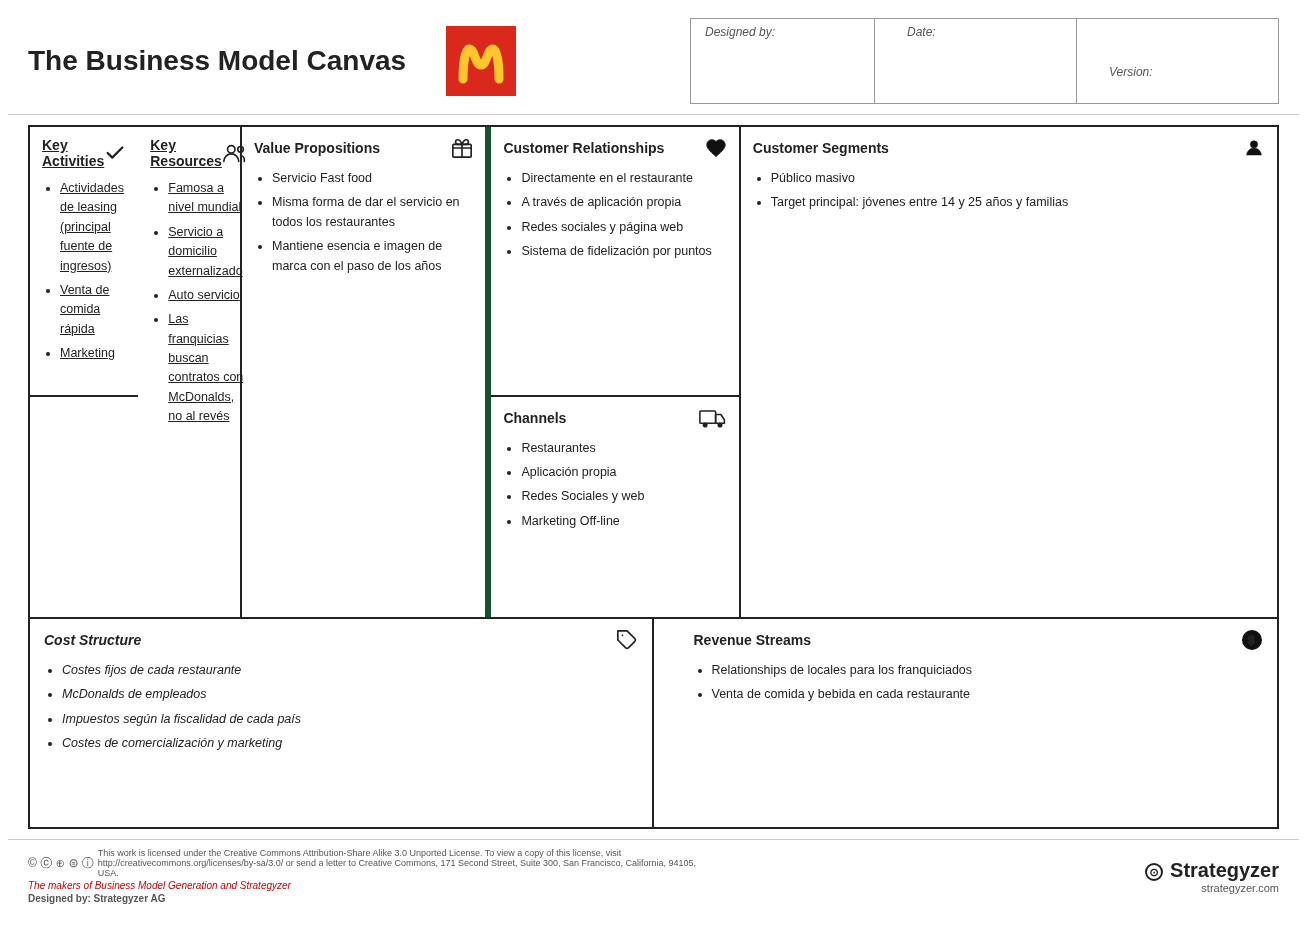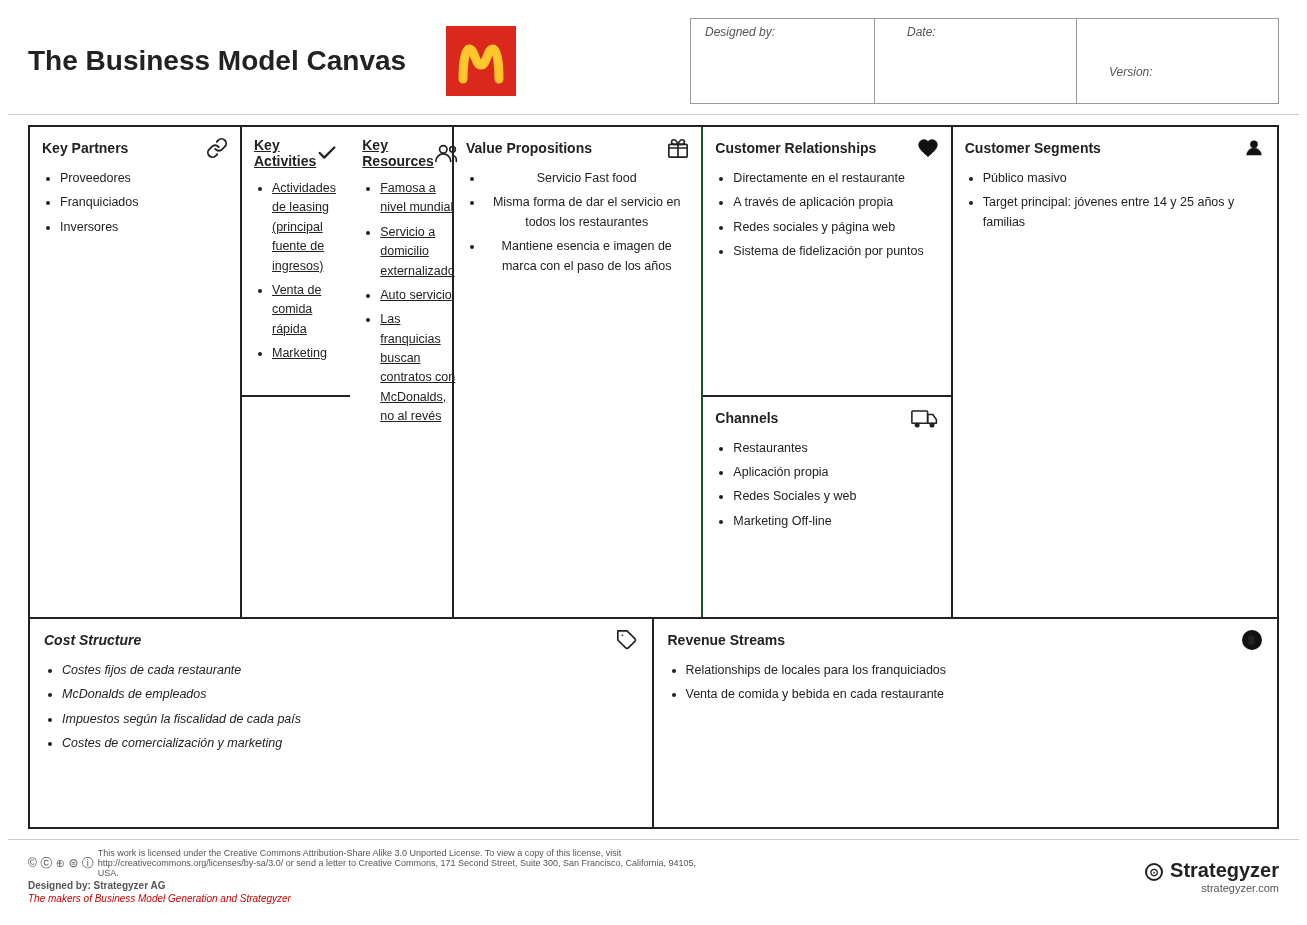--- a/index.html
+++ b/index.html
@@ -141,24 +141,23 @@
       border-bottom: 2px solid #222;
       padding: 10px 12px;
     }
     .kr-section {
       flex: 1;
       padding: 10px 12px;
     }
     
     .vp-cell {
       width: 20%;
-      border-right: 2px solid #14532d;
+      border-right: 6px solid #14532d;
       padding: 10px 12px;
       height: 100%;
-      text-align: center;
     }
     
     .cr-ch-cell {
       width: 20%;
       border-right: 2px solid #222;
       display: flex;
       flex-direction: column;
       height: 100%;
     }
     .cr-section {
@@ -180,20 +179,21 @@
     .cost-cell {
       width: 50%;
       border-right: 2px solid #222;
       padding: 10px 14px;
       font-style: italic;
     }
     
     .rev-cell {
       flex: 1;
       padding: 10px 14px;
+      margin-left: 26px;
     }
     .section-title {
       font-size: 14px;
       font-weight: bold;
       margin-bottom: 10px;
       display: flex;
       align-items: center;
     }
     .section-title .icon-wrap {
       margin-left: auto;
@@ -249,36 +249,20 @@
         <input type="text" value="" style="">
       </div>
     </div>
   </div>
 
   <div class="canvas-wrapper">
     <div class="canvas-border">
 
       <div class="canvas-top-section">
 
-        <div class="kp-cell">
-          <div class="section-title">
-            <span>Key Partners</span>
-            <span class="icon-wrap">
-              <svg width="22" height="22" viewBox="0 0 24 24" fill="none" stroke="#222" stroke-width="2" stroke-linecap="round" stroke-linejoin="round">
-                <path d="M10 13a5 5 0 0 0 7.54.54l3-3a5 5 0 0 0-7.07-7.07l-1.72 1.71"></path>
-                <path d="M14 11a5 5 0 0 0-7.54-.54l-3 3a5 5 0 0 0 7.07 7.07l1.71-1.71"></path>
-              </svg>
-            </span>
-          </div>
-          <ul class="items">
-            <li>Proveedores</li>
-            <li>Franquiciados</li>
-            <li>Inversores</li>
-          </ul>
-        </div>
 
         <div class="ka-kr-cell">
           <div class="ka-section">
             <div class="section-title">
               <span>Key Activities</span>
               <span class="icon-wrap">
                 <svg width="22" height="22" viewBox="0 0 24 24" fill="none" stroke="#222" stroke-width="2.5" stroke-linecap="round" stroke-linejoin="round">
                   <polyline points="20 6 9 17 4 12"></polyline>
                 </svg>
               </span>
@@ -427,24 +411,24 @@
     </div>
   </div>
 
   <div class="footer">
     <div class="footer-left">
       <div class="footer-cc">
         <span style="font-size:12px;">© ⓒ ⊕ ⊜ ⓘ</span>
         <span style="font-size:9px; color:#555; max-width:600px;">This work is licensed under the Creative Commons Attribution-Share Alike 3.0 Unported License. To view a copy of this license, visit http://creativecommons.org/licenses/by-sa/3.0/ or send a letter to Creative Commons, 171 Second Street, Suite 300, San Francisco, California, 94105, USA.</span>
       </div>
       <div>
+        <span class="footer-tagline">The makers of Business Model Generation and Strategyzer</span>
+      </div>
+      <div>
         <span class="footer-brand">Designed by: Strategyzer AG</span>
-      </div>
-      <div>
-        <span class="footer-tagline">The makers of Business Model Generation and Strategyzer</span>
       </div>
     </div>
     <div class="footer-right">
       <div class="strategyzer-logo">
         <span class="strategyzer-s">⊙</span>
         <span style="font-size:20px; font-weight:bold;margin-top:30px;">Strategyzer</span>
       </div>
       <div class="strategyzer-url">strategyzer.com</div>
     </div>
   </div>

